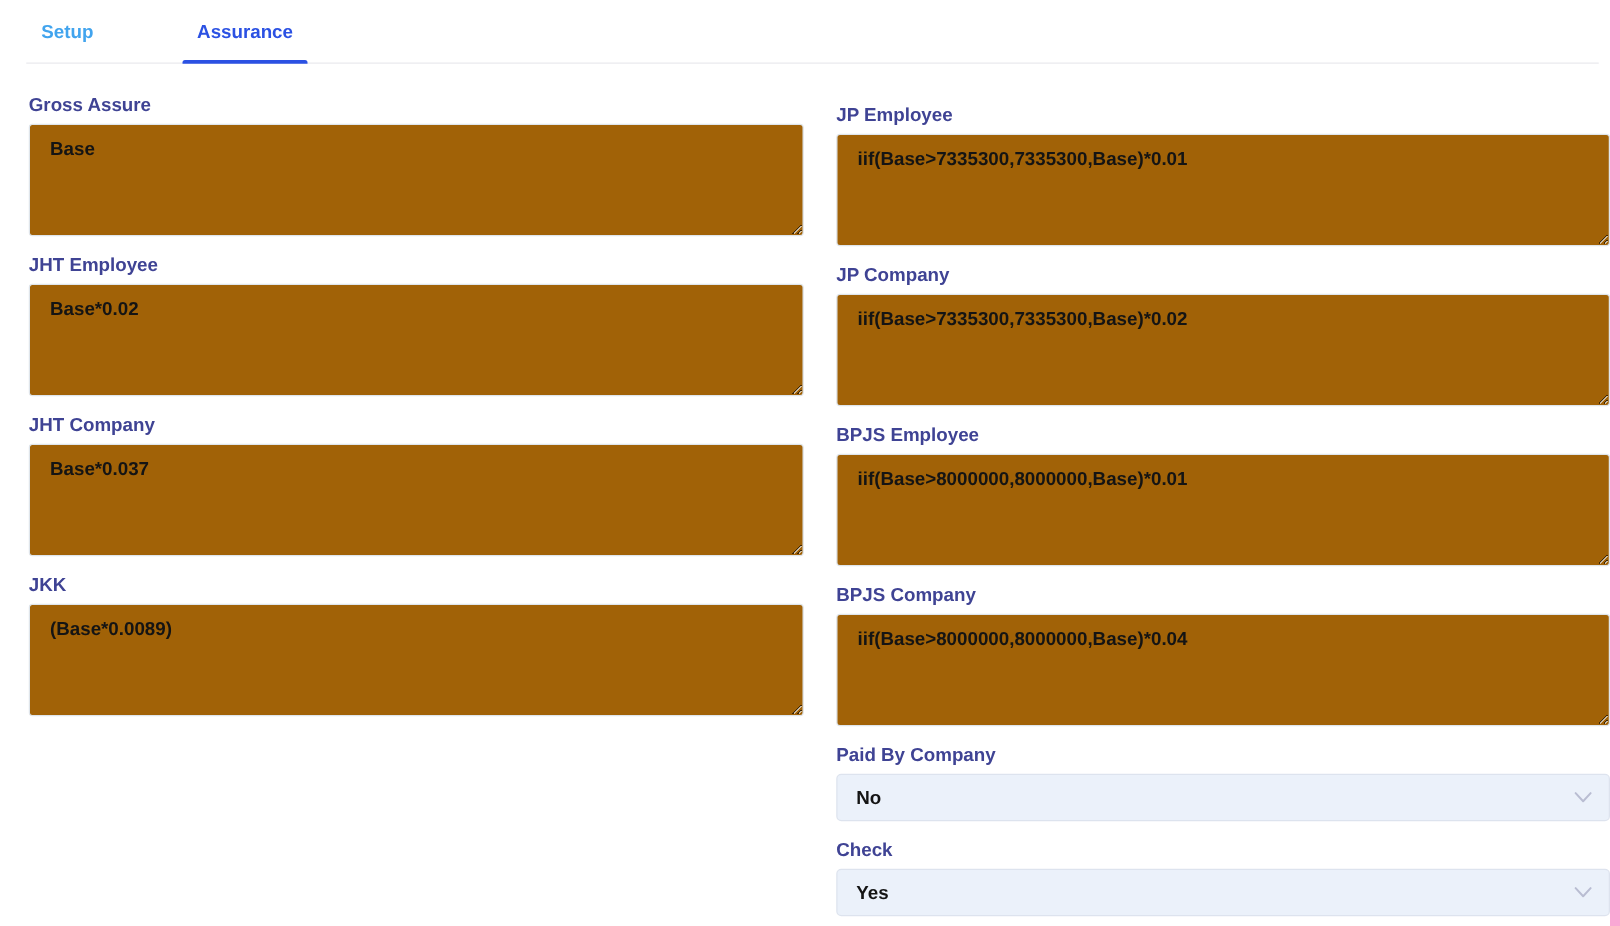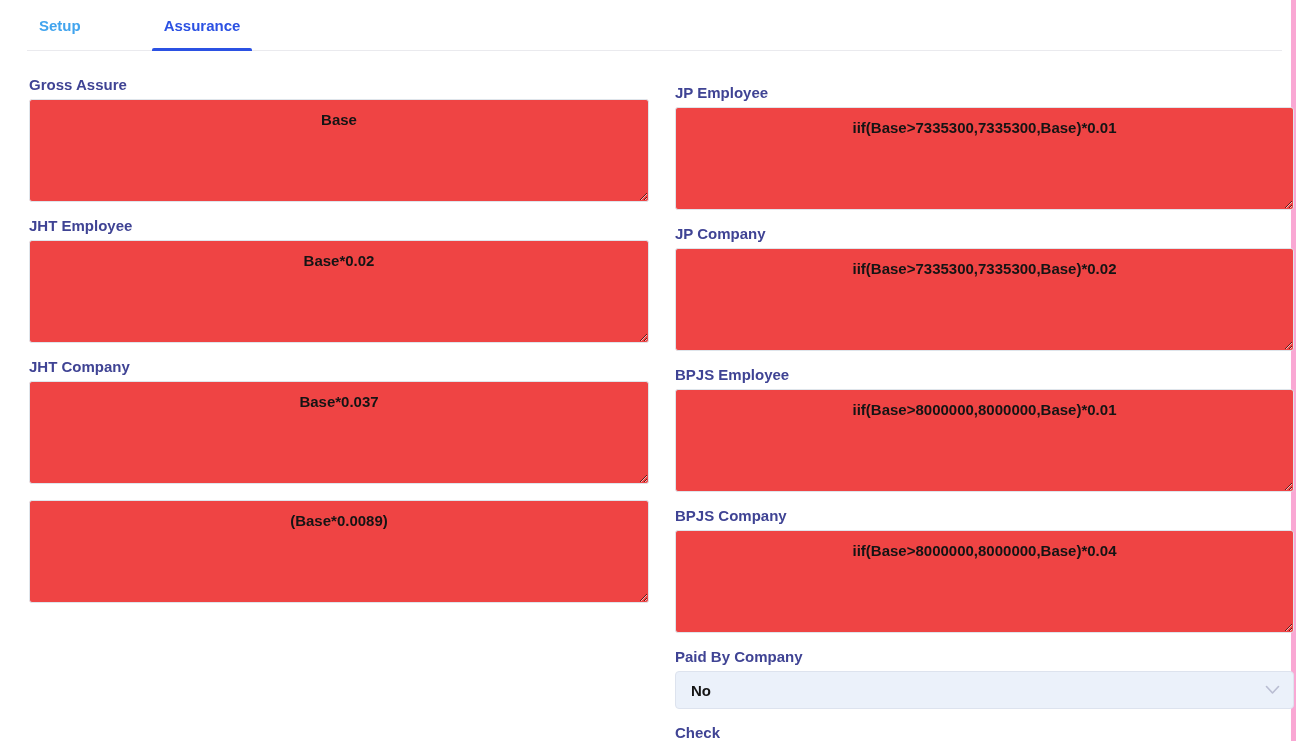--- a/index.html
+++ b/index.html
@@ -6,22 +6,21 @@
   html, body {
     width: 1296px; height: 741px;
     background: #ffffff;
     font-family: "Liberation Sans", sans-serif;
     overflow: hidden;
   }
   .page {
     width: 1296px; height: 741px;
     position: relative;
     background: #ffffff;
-    border-right: 5px solid #f9a8d4;
-    padding-left: 6px;
+    border-right: 8px solid #f9a8d4;
   }
   
   .tabbar {
     height: 51px;
     display: flex;
     align-items: center;
     padding-left: 21px;
     position: relative;
   }
   .tabbar::after {
@@ -66,33 +65,32 @@
     display: block;
     font-size: 15px;
     font-weight: 700;
     color: #3f4394;
     line-height: 16px;
     margin-bottom: 6px;
   }
   textarea.formula {
     display: block;
     width: 100%;
-    height: 103px;
-    background: #ef4444;
+    height: 90px;
+    background: #a16207;
     border: 1px solid #dfe5eb;
     border-radius: 3px;
     padding: 10px 16px;
     font-family: "Liberation Sans", sans-serif;
     font-size: 15px;
     font-weight: 700;
     color: #141414;
     line-height: 20px;
     resize: both;
     outline: none;
-    text-align: center;
   }
   .select {
     position: relative;
     width: 100%;
     height: 38px;
     background: #ebf1fa;
     border: 1px solid #dde3ee;
     border-radius: 4px;
     display: flex;
     align-items: center;
@@ -135,20 +133,21 @@
         <label class="field-label">JHT Employee</label>
         <textarea class="formula" style="">Base*0.02</textarea>
       </div>
 
       <div class="field-group">
         <label class="field-label">JHT Company</label>
         <textarea class="formula" style="">Base*0.037</textarea>
       </div>
 
       <div class="field-group">
+        <label class="field-label">JKK</label>
         <textarea class="formula" style="">(Base*0.0089)</textarea>
       </div>
 
 
     </div>
 
     <div class="col-right">
 
       <div class="field-group">
         <label class="field-label">JP Employee</label>

